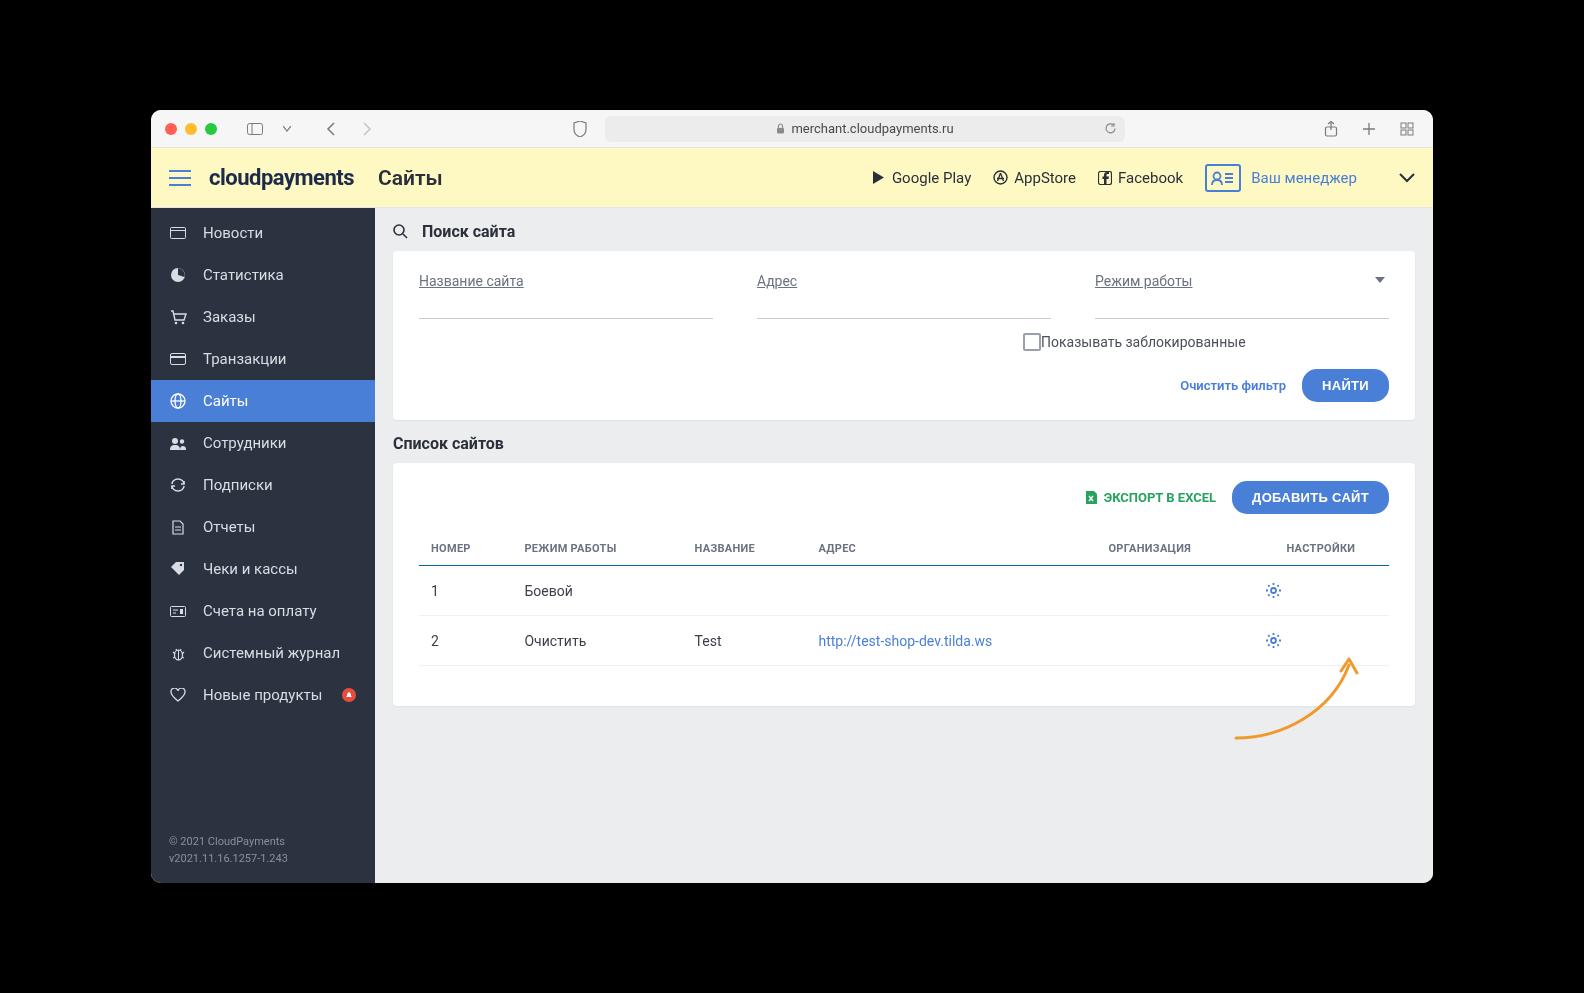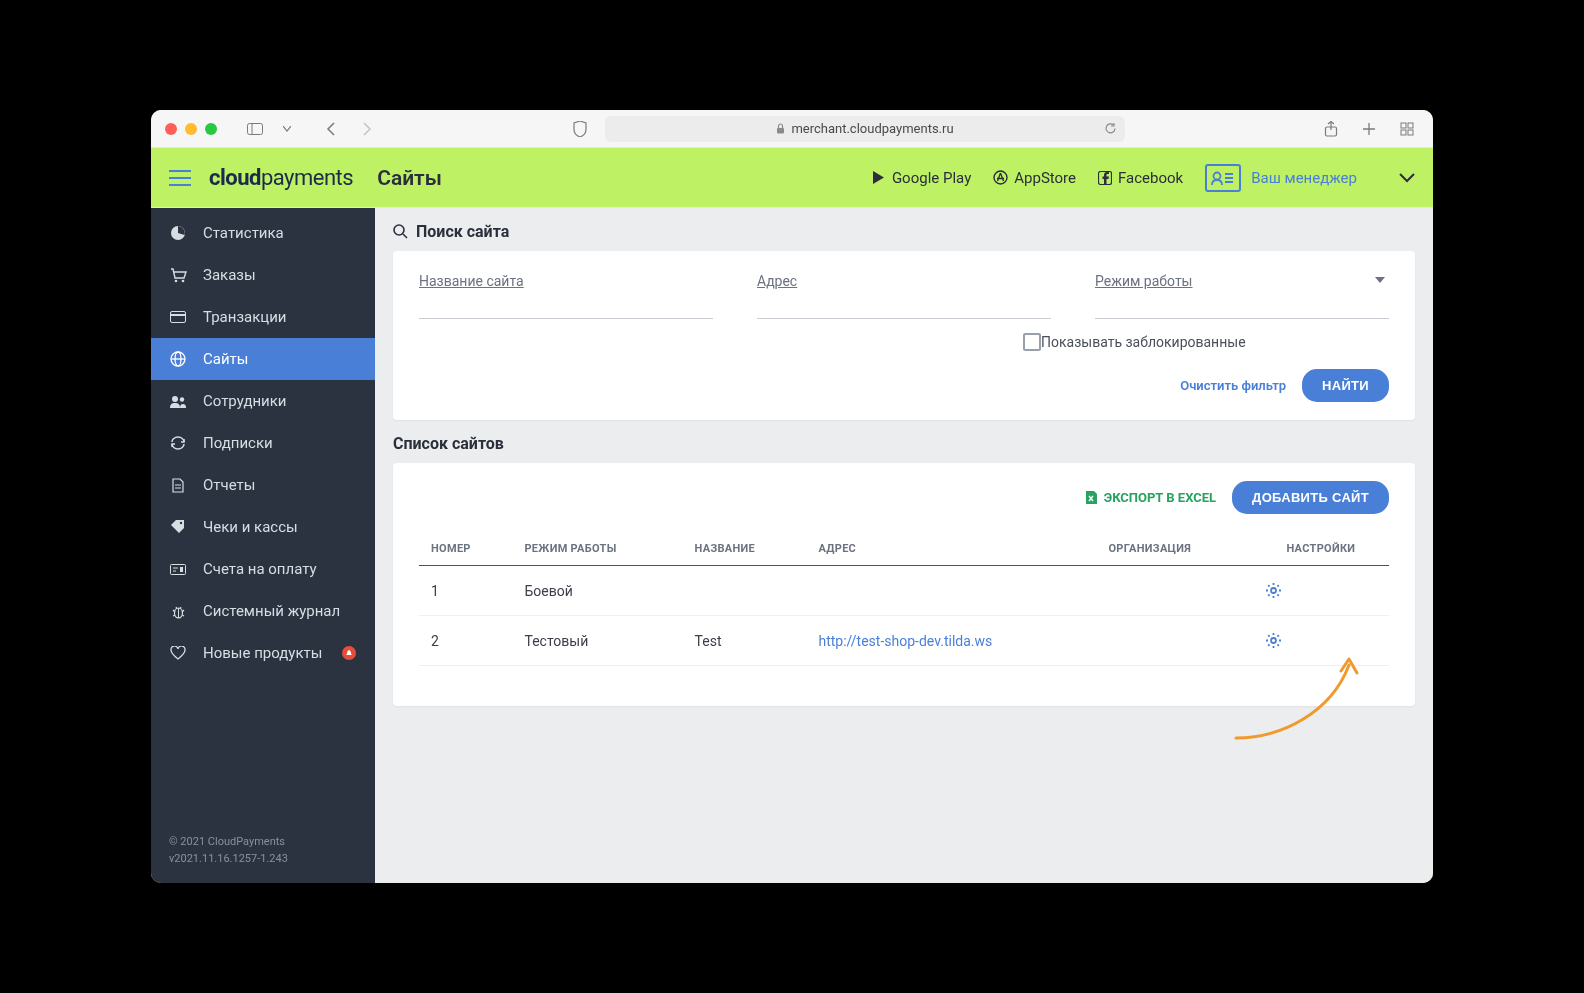--- a/index.html
+++ b/index.html
@@ -8,21 +8,21 @@
   font-family: -apple-system, BlinkMacSystemFont, "Segoe UI", Roboto, Helvetica, Arial, sans-serif;
   width: 1584px;
   height: 993px;
   display: flex;
   align-items: center;
   justify-content: center;
 }
 .browser-window {
   width: 1282px;
   height: 773px;
-  background: #bef264;
+  background: #fef9c3;
   border-radius: 10px;
   overflow: hidden;
   box-shadow: 0 10px 40px rgba(0,0,0,0.5);
   display: flex;
   flex-direction: column;
 }
 .titlebar {
   height: 38px;
   background: #f6f6f7;
   border-bottom: 1px solid #e4e4e4;
@@ -61,21 +61,21 @@
   height: 60px;
   border-bottom: 1px solid #e4e6ea;
   display: flex;
   align-items: center;
   padding: 0 18px;
   gap: 18px;
 }
 .hamburger { color: #4a7fd8; cursor: pointer; }
 .logo { font-size: 22px; font-weight: 400; letter-spacing: -0.5px; }
 .logo .bold { font-weight: 700; color: #1d2b4a; }
-.logo .light { color: #1d2b4a; font-weight: 400; }
+.logo .light { color: #1d2b4a; font-weight: 700; }
 .page-title { font-size: 21px; color: #2a2f3a; font-weight: 600; margin-left: 6px; }
 .header-links { margin-left: auto; display: flex; align-items: center; gap: 22px; font-size: 15px; color: #2a2f3a; }
 .header-links a { display: flex; align-items: center; gap: 6px; cursor: pointer; }
 .manager { display: flex; align-items: center; gap: 10px; color: #4a7fd8; cursor: pointer; }
 .manager-icon { width: 36px; height: 28px; border: 2px solid #4a7fd8; border-radius: 3px; display: flex; align-items: center; justify-content: center; }
 .chev-wrap { margin-left: 20px; color: #2a2f3a; cursor: pointer; }
 .app-body { flex: 1; display: flex; min-height: 0; }
 .sidebar {
   width: 224px;
   background: #2b3340;
@@ -98,21 +98,21 @@
 .side-badge { width: 14px; height: 14px; border-radius: 50%; background: #e74c3c; margin-left: 4px; display: inline-flex; align-items: center; justify-content: center; font-size: 9px; color: #fff; }
 .side-footer { padding: 12px 18px 16px; font-size: 11px; color: #8a909a; line-height: 1.5; }
 .main {
   flex: 1;
   background: #ebedef;
   overflow: auto;
   padding-bottom: 20px;
   position: relative;
 }
 .section-label {
-  display: flex; align-items: center; gap: 8px;
+  display: flex; align-items: center; gap: 14px;
   padding: 14px 18px 10px;
   font-size: 16px; font-weight: 700; color: #2a2f3a;
 }
 .card {
   background: #fff;
   margin: 0 18px;
   border-radius: 4px;
   padding: 22px 26px 18px;
   box-shadow: 0 1px 2px rgba(0,0,0,0.05);
 }
@@ -289,20 +289,29 @@
             </svg>
         </div>
       </div>
     </div>
 
     <div class="app-body">
       <div class="sidebar">
         <div class="side-nav">
           <div class="side-item">
             <span class="icon">
+                <svg width="16" height="12" viewBox="0 0 16 12">
+                  <rect x="0.5" y="0.5" width="15" height="11" rx="1" fill="none" stroke="currentColor"></rect>
+                  <line x1="0.5" y1="3.5" x2="15.5" y2="3.5" stroke="currentColor"></line>
+                </svg>
+              </span>
+            <span>Новости</span>
+          </div>
+          <div class="side-item">
+            <span class="icon">
                 <svg width="16" height="16" viewBox="0 0 16 16">
                   <circle cx="8" cy="8" r="7" fill="currentColor"></circle>
                   <path d="M8 1 A7 7 0 0 1 14.5 10 L8 8 Z" fill="#2b3340"></path>
                 </svg>
               </span>
             <span>Статистика</span>
           </div>
           <div class="side-item">
             <span class="icon">
                 <svg width="17" height="15" viewBox="0 0 17 15">
@@ -486,21 +495,21 @@
                 <td></td>
                 <td></td>
                 <td></td>
                 <td><span class="cog"><svg width="17" height="17" viewBox="0 0 17 17">
                         <circle cx="8.5" cy="8.5" r="2.5" fill="none" stroke="#4a7fd8" stroke-width="1.8"></circle>
                         <path d="M8.5 1 V3 M8.5 14 V16 M1 8.5 H3 M14 8.5 H16 M3.2 3.2 L4.6 4.6 M12.4 12.4 L13.8 13.8 M3.2 13.8 L4.6 12.4 M12.4 4.6 L13.8 3.2" stroke="#4a7fd8" stroke-width="1.8"></path>
                       </svg></span></td>
               </tr>
               <tr>
                 <td>2</td>
-                <td>Тестовый</td>
+                <td>Очистить</td>
                 <td>Test</td>
                 <td><a>http://test-shop-dev.tilda.ws</a></td>
                 <td></td>
                 <td><span class="cog"><svg width="17" height="17" viewBox="0 0 17 17">
                         <circle cx="8.5" cy="8.5" r="2.5" fill="none" stroke="#4a7fd8" stroke-width="1.8"></circle>
                         <path d="M8.5 1 V3 M8.5 14 V16 M1 8.5 H3 M14 8.5 H16 M3.2 3.2 L4.6 4.6 M12.4 12.4 L13.8 13.8 M3.2 13.8 L4.6 12.4 M12.4 4.6 L13.8 3.2" stroke="#4a7fd8" stroke-width="1.8"></path>
                       </svg></span></td>
               </tr>
             </tbody>
           </table>

